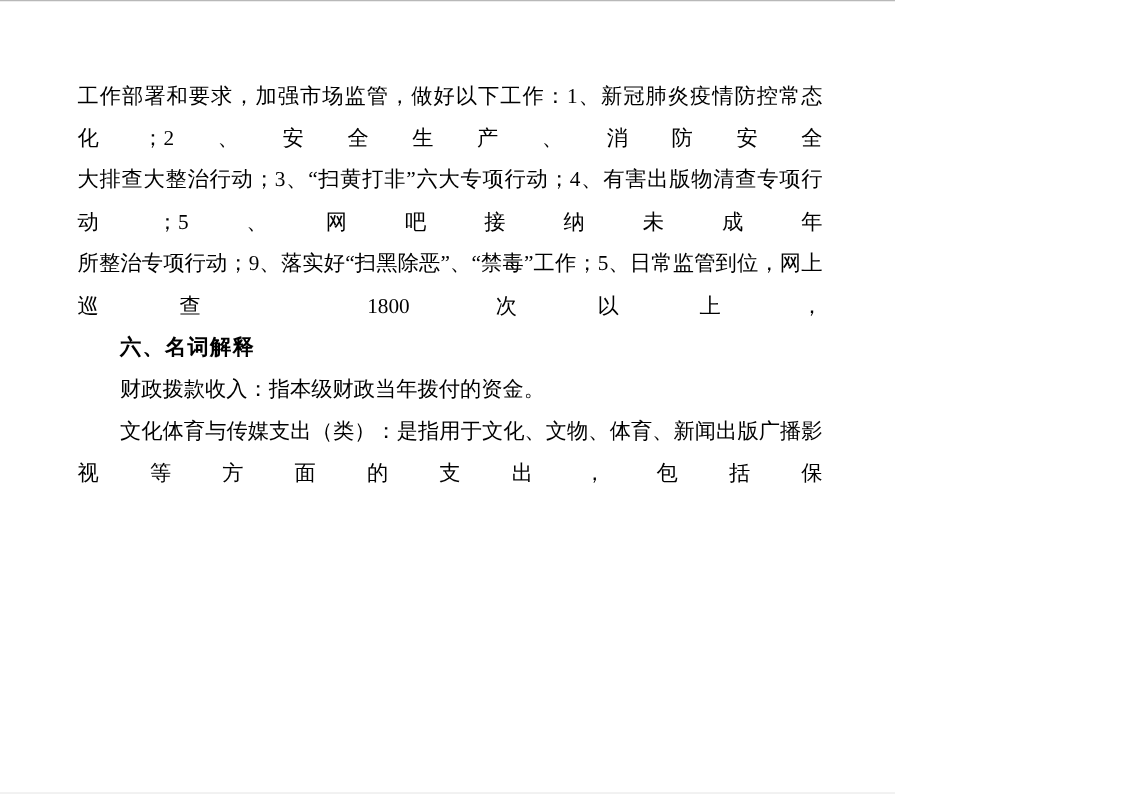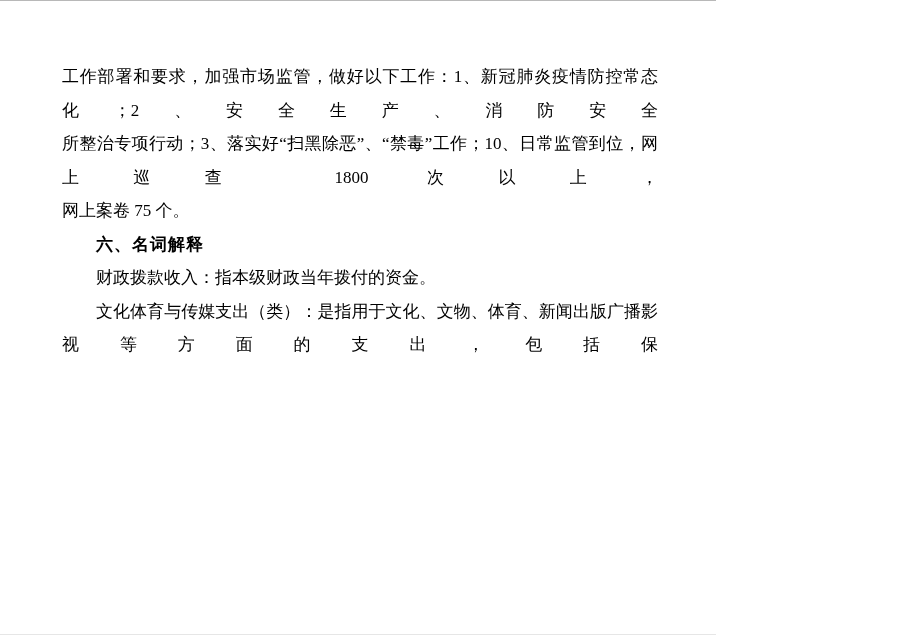--- a/index.html
+++ b/index.html
@@ -43,22 +43,22 @@
     letter-spacing: 1px;
   }
 </style>
 </head>
 <body>
 
 <div class="page">
   <div class="content" id="doc-content">
       <div class="block">
         <div class="line fill">工作部署和要求，加强市场监管，做好以下工作：1、新冠肺炎疫情防控常态化；2、安全生产、消防安全</div>
-        <div class="line fill">所整治专项行动；3、落实好“扫黑除恶”、“禁毒”工作；10、日常监管到位，网上巡查 1800 次以上，</div>
-        <div class="line">网上案卷 75 个。</div>
+        <div class="line fill">大排查大整治行动；3、“扫黄打非”六大专项行动；4、有害出版物清查专项行动；5、网吧接纳未成年</div>
+        <div class="line fill">所整治专项行动；9、落实好“扫黑除恶”、“禁毒”工作；5、日常监管到位，网上巡查 1800 次以上，</div>
       </div>
       <div class="block heading">
         <div class="line indent">六、名词解释</div>
       </div>
       <div class="block">
         <div class="line indent">财政拨款收入：指本级财政当年拨付的资金。</div>
       </div>
       <div class="block">
         <div class="line indent fill">文化体育与传媒支出（类）：是指用于文化、文物、体育、新闻出版广播影视等方面的支出，包括保</div>
       </div>

